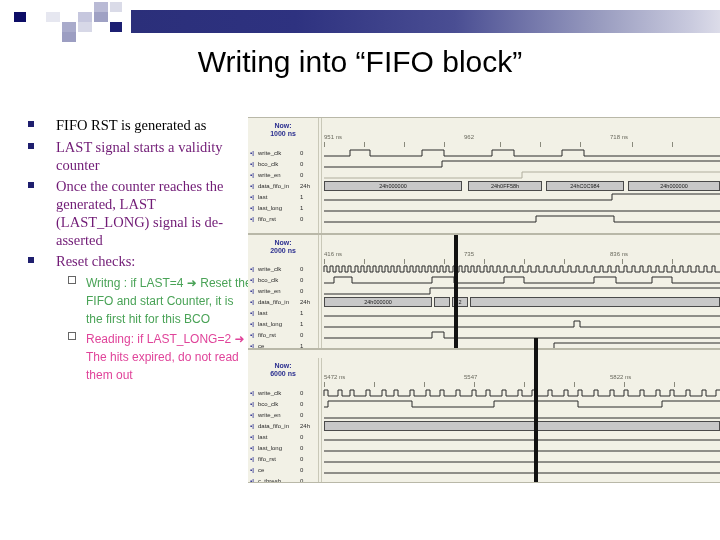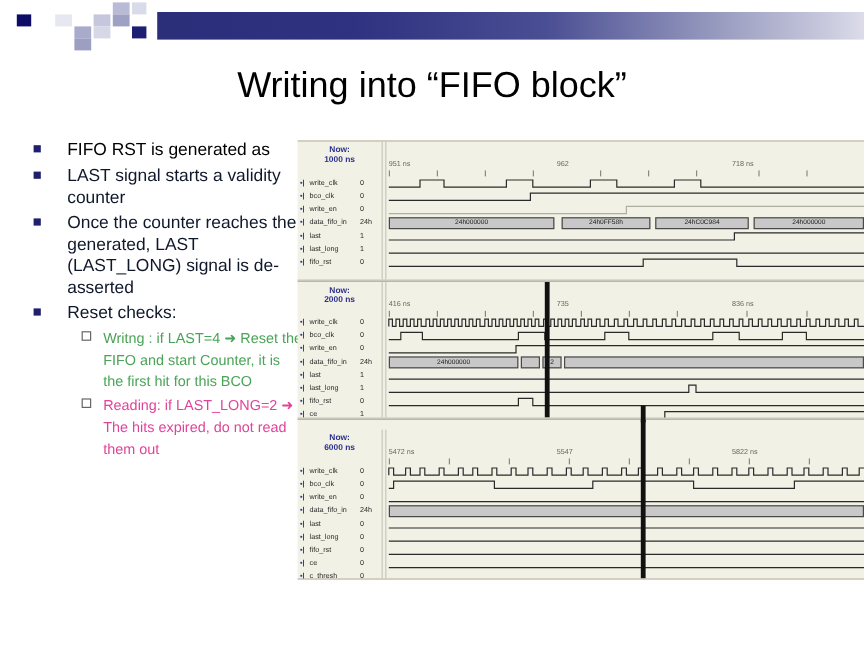--- a/index.html
+++ b/index.html
@@ -26,39 +26,40 @@
     position: absolute;
     left: 131px; top: 10px;
     width: 589px; height: 23px;
     background: linear-gradient(to right, #2b2f7a 0%, #2e3280 28%, #4a4e93 55%, #9a9dc0 80%, #c9cade 95%, #dcdce9 100%);
   }
   .sq { position: absolute; }
 
   
   #page-title {
     position: absolute;
-    left: 0; top: 55px;
+    left: 0; top: 45px;
     width: 720px;
     text-align: center;
     font-size: 30px;
     color: #000000;
     letter-spacing: 0px;
     white-space: nowrap;
   }
 
   
   #body-column {
     position: absolute;
     left: 24px; top: 116px;
     width: 228px;
   }
   .bullet-row {
     position: relative;
     padding-left: 32px;
     margin-bottom: 2px;
+    font-family: Liberation Serif, serif;
   }
   .bullet-mark {
     position: absolute;
     left: 4px;
     top: 5px;
     width: 6px; height: 6px;
     background: #1f1f6e;
   }
   .bullet-text {
     font-size: 14.5px;
@@ -85,21 +86,21 @@
   .small-code {
     font-size: 9px;
     line-height: 10px;
     color: #3f8c46;
     display: block;
     margin-top: -1px;
     letter-spacing: 0.2px;
   }
   .c-black   { color: #000000; }
   .c-magenta { color: #e0449a; }
-  .c-navy    { color: #0f172a; }
+  .c-navy    { color: #701a75; }
   .c-green   { color: #4aa357; }
   .arrow     { font-size: 12px; }
 
   
   .wave-panel {
     position: absolute;
     background: #f2f1e6;
     border-top: 1px solid #b9b8a8;
     border-bottom: 1px solid #b9b8a8;
     overflow: hidden;

